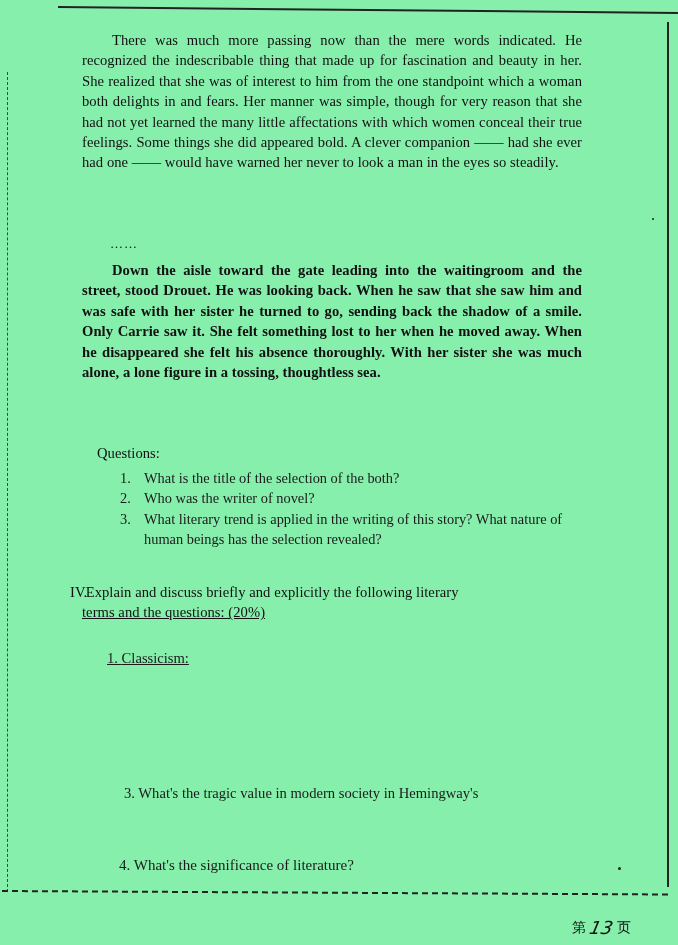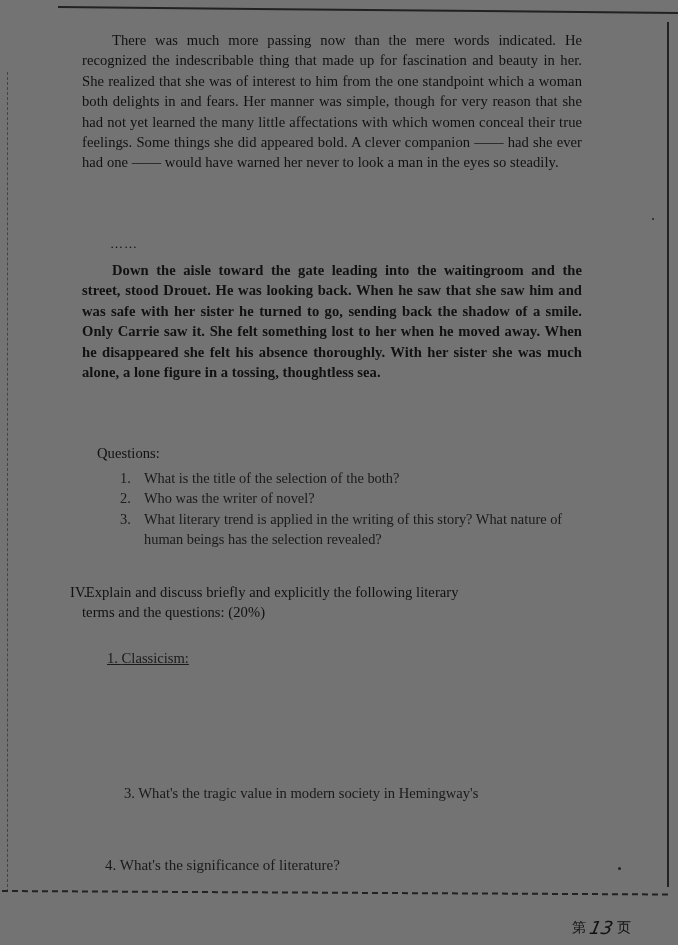--- a/index.html
+++ b/index.html
@@ -3,21 +3,21 @@
 <meta charset="utf-8">
 <style>
   html, body { margin: 0; padding: 0; background: #ffffff; }
   body {
     width: 678px; height: 945px; position: relative; overflow: hidden;
     font-family: "Liberation Serif", "DejaVu Serif", serif;
     color: #1a1a1a;
   }
   .page {
     position: absolute; left: 0; top: 0; width: 678px; height: 945px;
-    background: #737373;
+    background: #86efac;
   }
   
   .frame-top {
     position: absolute; left: 58px; top: 6px; width: 620px; height: 0;
     border-top: 2px solid #222; transform: rotate(0.55deg); transform-origin: left top;
   }
   .frame-right {
     position: absolute; left: 667px; top: 22px; width: 0; height: 865px;
     border-left: 2px solid #222;
   }
@@ -39,28 +39,28 @@
   .para2 { left: 82px; top: 260px; width: 500px; text-align: justify; text-indent: 30px; font-weight: bold; }
 
   .questions-label { left: 82px; top: 443px; margin-left: 15px; }
   .q-list { position: absolute; left: 120px; top: 468px; width: 470px; font-size: 14.4px; line-height: 20.4px; }
   .q-item { display: flex; }
   .q-num { width: 24px; flex: none; }
   .q-body { flex: 1; }
 
   .section-iv { left: 70px; top: 582px; width: 515px; }
   .section-iv .num { display: inline-block; width: 12px; }
-  .section-iv .cont { display: block; padding-left: 12px; }
+  .section-iv .cont { display: block; padding-left: 12px; text-decoration: underline; }
 
   .term { position: absolute; font-size: 14.6px; line-height: 20.4px; }
   .term1 { left: 107px; top: 648px; text-decoration: underline; }
   .term2 { left: 107px; top: 716px; }
   .term3 { left: 124px; top: 783px; width: 480px; }
   .term3 .cont { display: block; padding-left: 22px; }
-  .term4 { left: 105px; top: 855px; font-size: 15px; }
+  .term4 { left: 119px; top: 855px; font-size: 15px; }
 
   .dot { position: absolute; width: 3px; height: 3px; background: #222; border-radius: 50%; }
 
   .page-num {
     position: absolute; left: 572px; top: 917px; font-size: 14px;
     font-family: "DejaVu Serif", serif; color: #111; display: flex; align-items: center; gap: 4px;
   }
   .page-num .hand {
     font-style: italic; font-size: 18px; font-family: "DejaVu Sans", sans-serif; color: #111;
     transform: skewX(-12deg);

